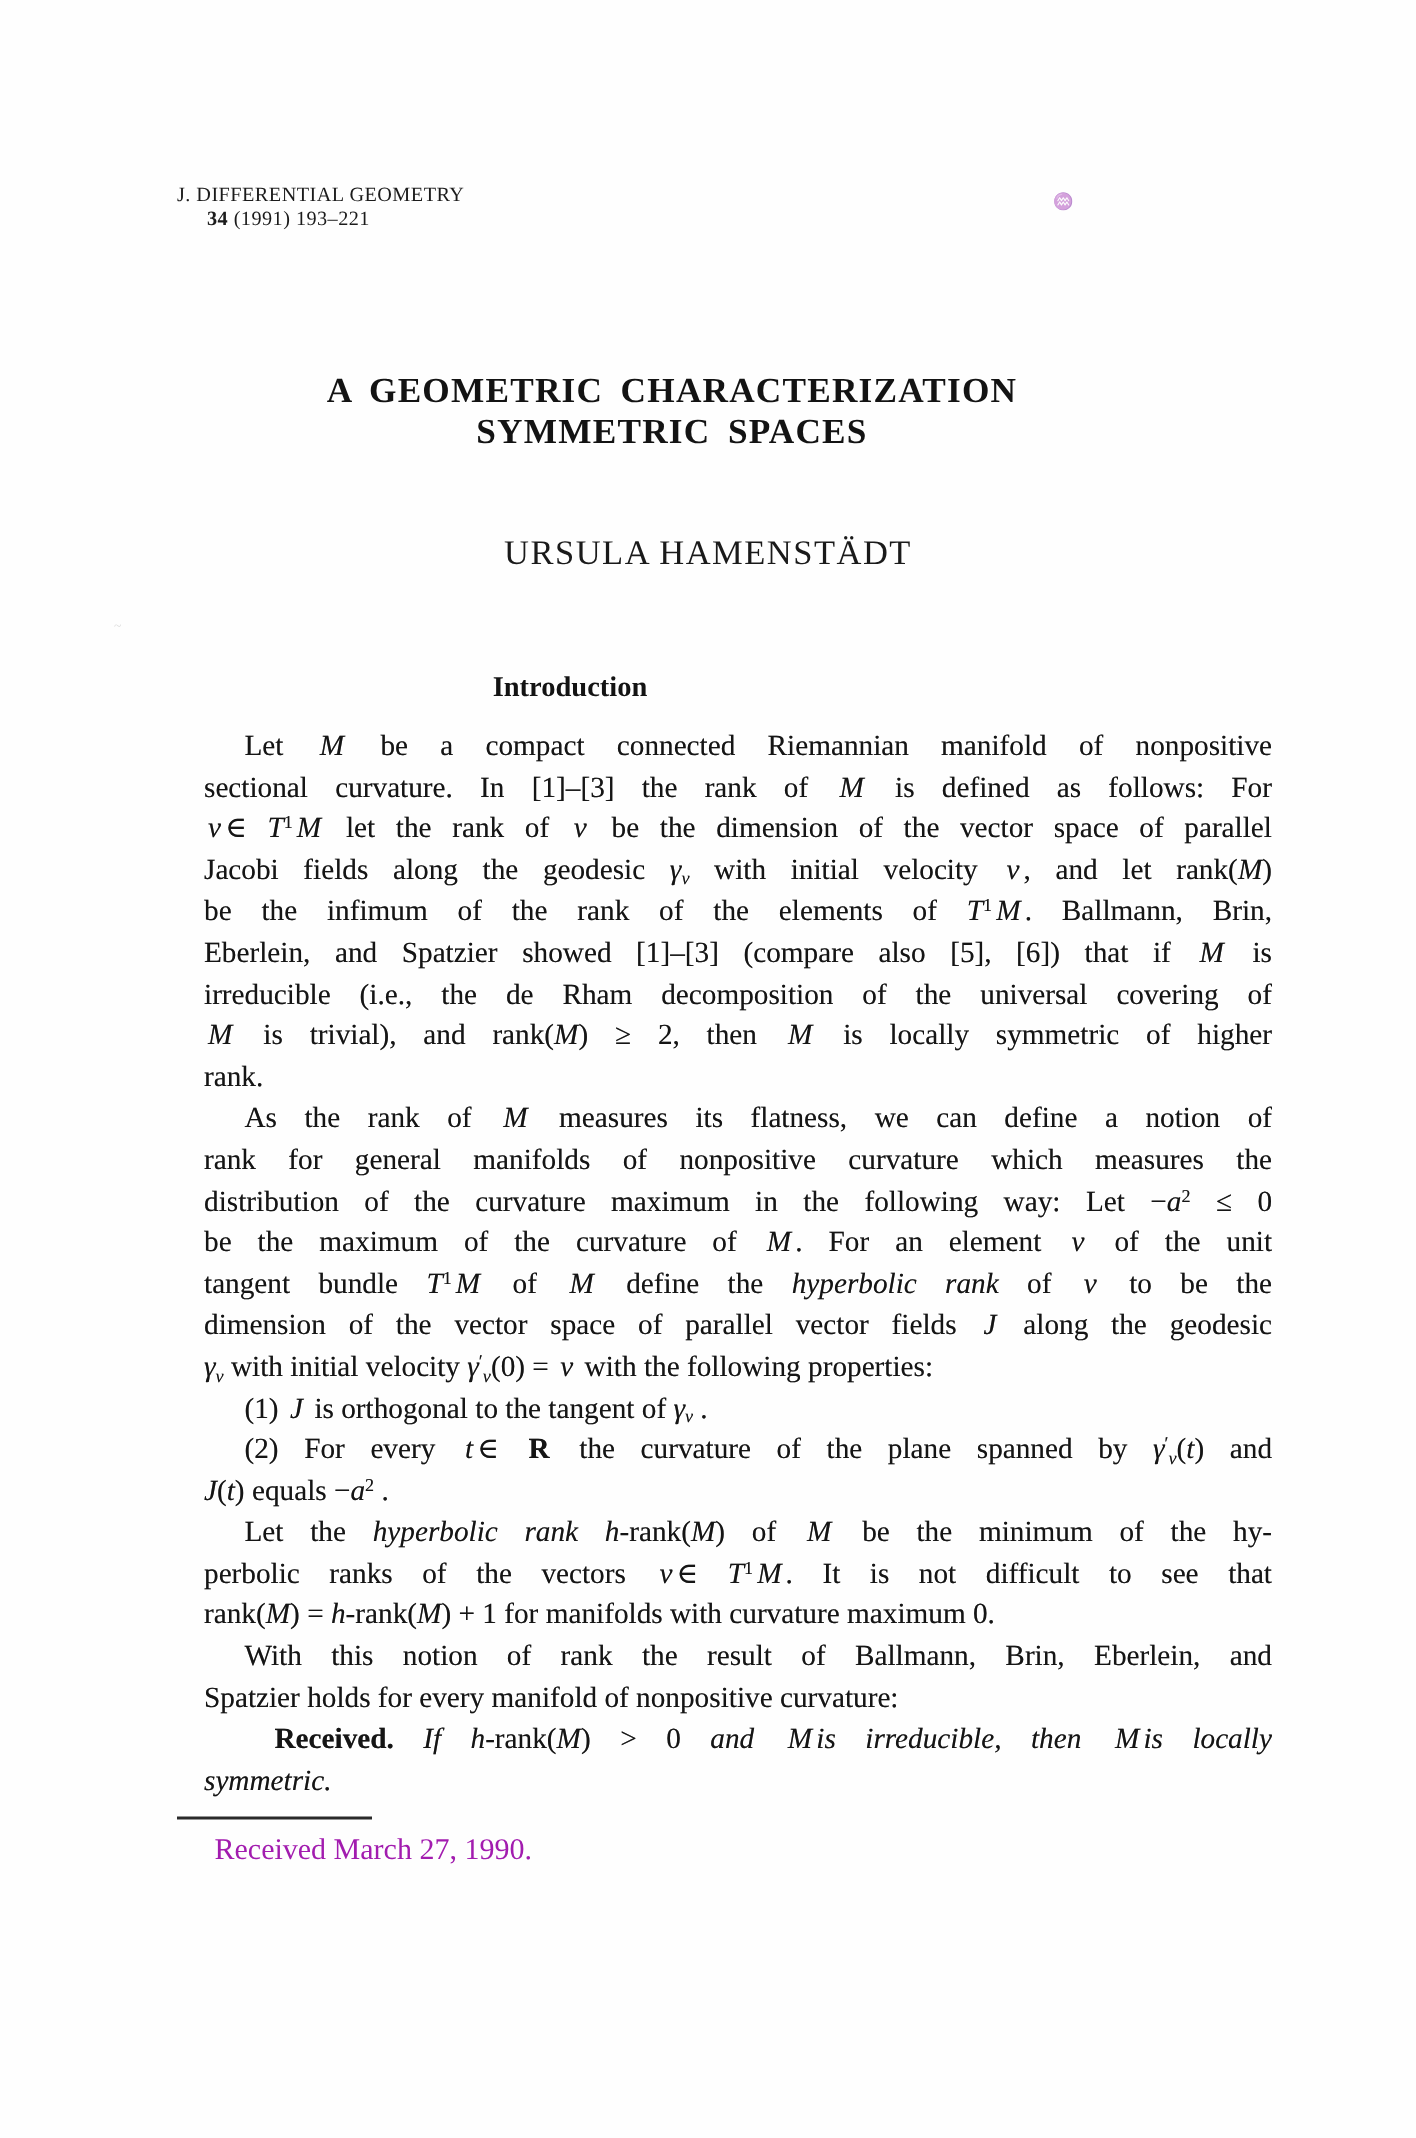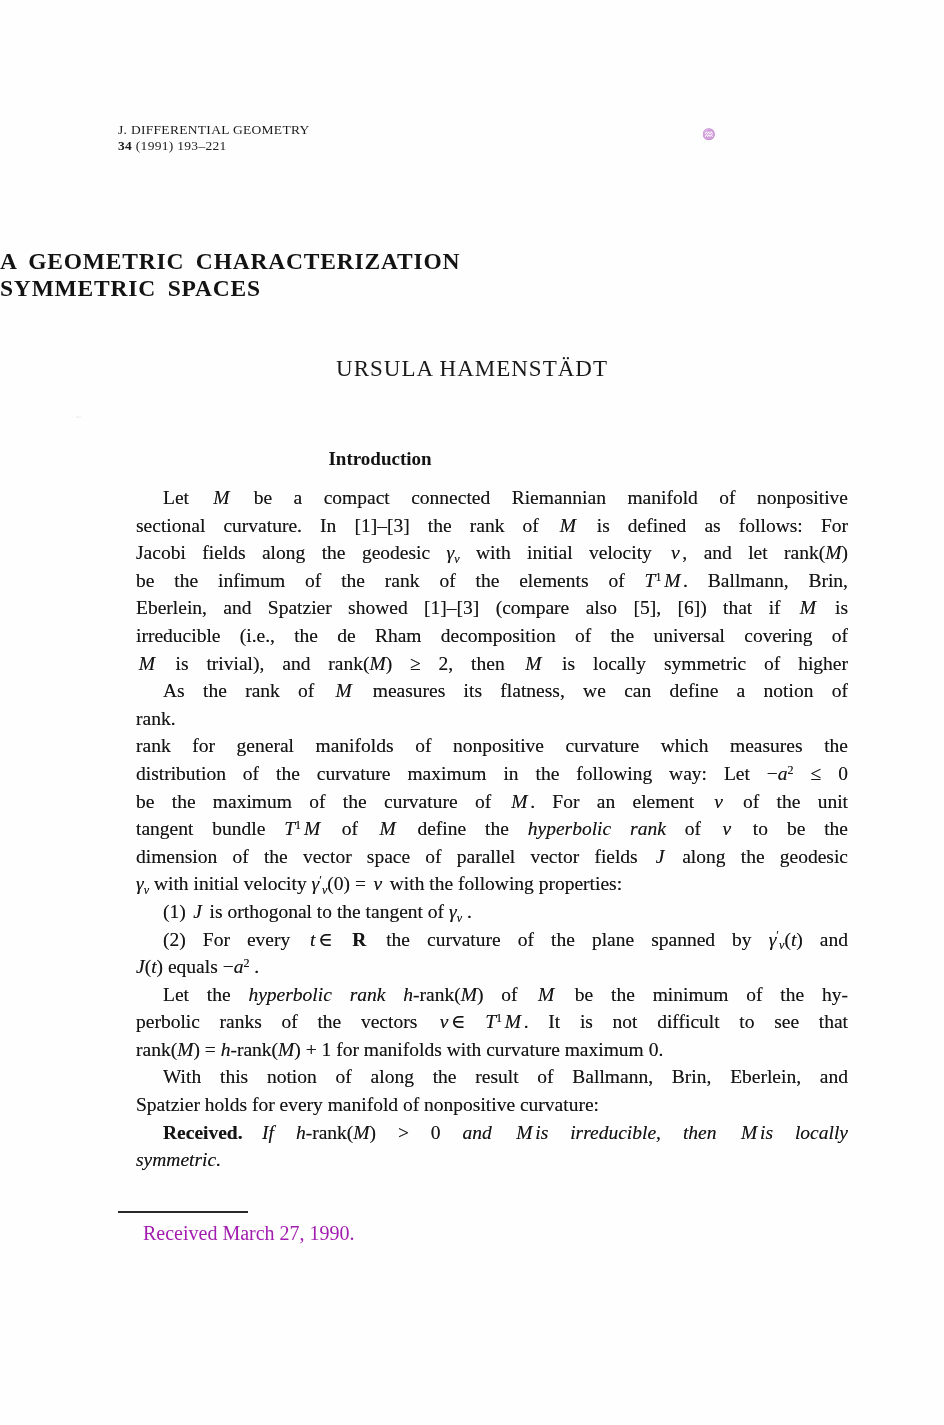--- a/index.html
+++ b/index.html
@@ -23,21 +23,21 @@
   .scan-speck {
     position: absolute; width: 14px; height: 16px;
     opacity: 0.5; color: #9a9a9a; font-size: 11px;
     filter: blur(0.4px);
   }
   .speck-1 { left: 702px; top: 128px; }
   .speck-2 { left: 76px; top: 412px; font-size: 9px; opacity: 0.35; }
 
   .title {
     position: absolute; left: 0; top: 248px; width: 896px;
-    margin: 0; 
+    margin: 0; text-align: center;
     font-size: 23.5px; font-weight: bold;
     line-height: 26.5px; letter-spacing: 0.8px; word-spacing: 5px;
     color: #131313;
   }
   .title div { height: 26.5px; }
 
   .author {
     position: absolute; left: 0; top: 356px; width: 944px;
     text-align: center; font-size: 23px; letter-spacing: 1px;
     color: #1a1a1a;
@@ -57,21 +57,21 @@
   .line {
     height: 27.6px; line-height: 27.6px;
     text-align: justify; text-align-last: justify;
     white-space: normal;
   }
   .line.last { text-align-last: left; }
   .line.indent { text-indent: 27px; }
 
   .i  { font-style: italic; }
   .v  { font-style: italic; margin: 0 0.14em; }
-  .b  { font-weight: bold; }
+  .b  { font-weight: bold; margin-left: 20px; }
   .bv { font-weight: bold; margin: 0 0.14em; }
   .sup  { font-size: 0.62em; position: relative; top: -0.5em; line-height: 0; }
   .subi { font-size: 0.62em; position: relative; top: 0.3em; line-height: 0; font-style: italic; }
 
   .footnote-rule {
     position: absolute; left: 118px; top: 1211px; width: 130px;
     border-top: 2px solid #2a2a2a;
   }
   .footnote {
     position: absolute; left: 143px; top: 1222px;
@@ -96,40 +96,41 @@
     <div>SYMMETRIC SPACES</div>
   </h1>
 
   <div class="author">URSULA HAMENSTÄDT</div>
 
   <div class="section-heading">Introduction</div>
 
   <div class="body-text" id="body-text">
       <div class="line indent">Let <span class="v">M</span> be a compact connected Riemannian manifold of nonpositive</div>
       <div class="line">sectional curvature. In [1]–[3] the rank of <span class="v">M</span> is defined as follows: For</div>
+      <div class="line"><span class="v">v</span>∈ <span class="i">T</span><span class="sup">1</span><span class="v">M</span> let the rank of <span class="v">v</span> be the dimension of the vector space of parallel</div>
       <div class="line">Jacobi fields along the geodesic <span class="i">γ</span><span class="subi">v</span> with initial velocity <span class="v">v</span>, and let rank(<span class="i">M</span>)</div>
       <div class="line">be the infimum of the rank of the elements of <span class="i">T</span><span class="sup">1</span><span class="v">M</span>. Ballmann, Brin,</div>
       <div class="line">Eberlein, and Spatzier showed [1]–[3] (compare also [5], [6]) that if <span class="v">M</span> is</div>
       <div class="line">irreducible (i.e., the de Rham decomposition of the universal covering of</div>
       <div class="line"><span class="v">M</span> is trivial), and rank(<span class="i">M</span>) ≥ 2, then <span class="v">M</span> is locally symmetric of higher</div>
+      <div class="line last">rank.</div>
       <div class="line indent">As the rank of <span class="v">M</span> measures its flatness, we can define a notion of</div>
-      <div class="line last">rank.</div>
       <div class="line">rank for general manifolds of nonpositive curvature which measures the</div>
       <div class="line">distribution of the curvature maximum in the following way: Let −<span class="i">a</span><span class="sup">2</span> ≤ 0</div>
       <div class="line">be the maximum of the curvature of <span class="v">M</span>. For an element <span class="v">v</span> of the unit</div>
       <div class="line">tangent bundle <span class="i">T</span><span class="sup">1</span><span class="v">M</span> of <span class="v">M</span> define the <span class="i">hyperbolic rank</span> of <span class="v">v</span> to be the</div>
       <div class="line">dimension of the vector space of parallel vector fields <span class="v">J</span> along the geodesic</div>
       <div class="line last"><span class="i">γ</span><span class="subi">v</span> with initial velocity <span class="i">γ</span><span class="sup">′</span><span class="subi">v</span>(0) = <span class="v">v</span> with the following properties:</div>
       <div class="line indent last">(1) <span class="v">J</span> is orthogonal to the tangent of <span class="i">γ</span><span class="subi">v</span> .</div>
       <div class="line indent">(2) For every <span class="v">t</span>∈ <span class="bv">R</span> the curvature of the plane spanned by <span class="i">γ</span><span class="sup">′</span><span class="subi">v</span>(<span class="i">t</span>) and</div>
       <div class="line last"><span class="i">J</span>(<span class="i">t</span>) equals −<span class="i">a</span><span class="sup">2</span> .</div>
       <div class="line indent">Let the <span class="i">hyperbolic rank</span> <span class="i">h</span>-rank(<span class="i">M</span>) of <span class="v">M</span> be the minimum of the hy-</div>
       <div class="line">perbolic ranks of the vectors <span class="v">v</span>∈ <span class="i">T</span><span class="sup">1</span><span class="v">M</span>. It is not difficult to see that</div>
       <div class="line last">rank(<span class="i">M</span>) = <span class="i">h</span>-rank(<span class="i">M</span>) + 1 for manifolds with curvature maximum 0.</div>
-      <div class="line indent">With this notion of along the result of Ballmann, Brin, Eberlein, and</div>
+      <div class="line indent">With this notion of rank the result of Ballmann, Brin, Eberlein, and</div>
       <div class="line last">Spatzier holds for every manifold of nonpositive curvature:</div>
       <div class="line indent"><span class="b">Received.</span>  <span class="i">If h</span>-rank(<span class="i">M</span>) &gt; 0 <span class="i">and</span> <span class="v">M</span><span class="i">is irreducible, then</span> <span class="v">M</span><span class="i">is locally</span></div>
       <div class="line last"><span class="i">symmetric.</span></div>
     </div>
 
   <div class="footnote-rule"></div>
   <div class="footnote">Received March 27, 1990.</div>
 
 </div>
 

